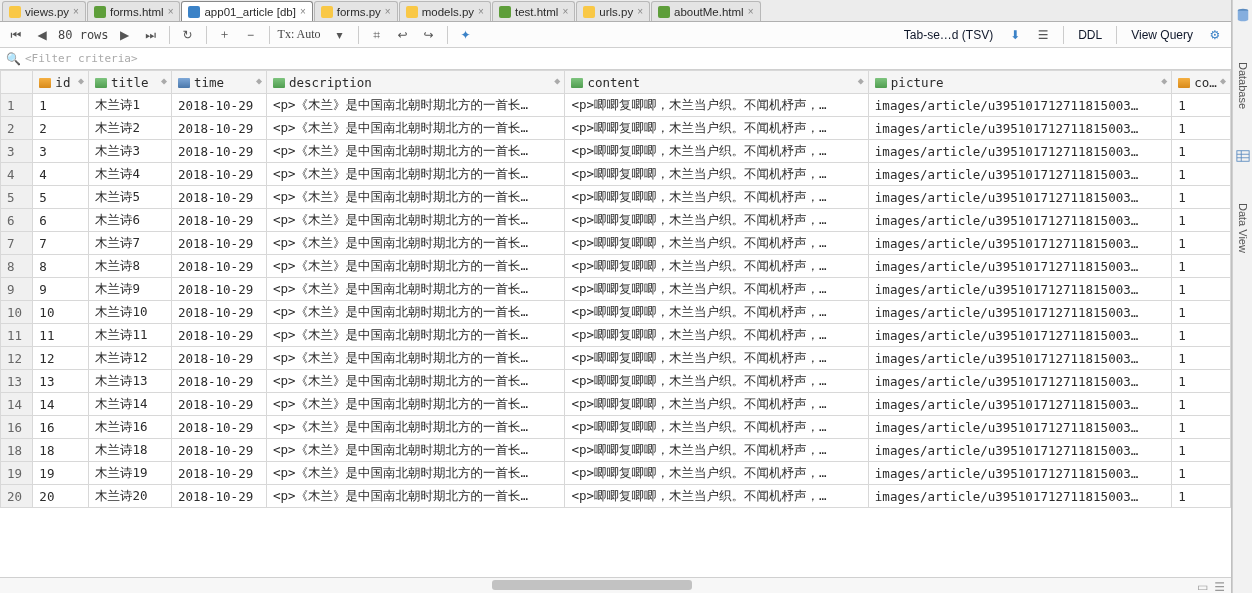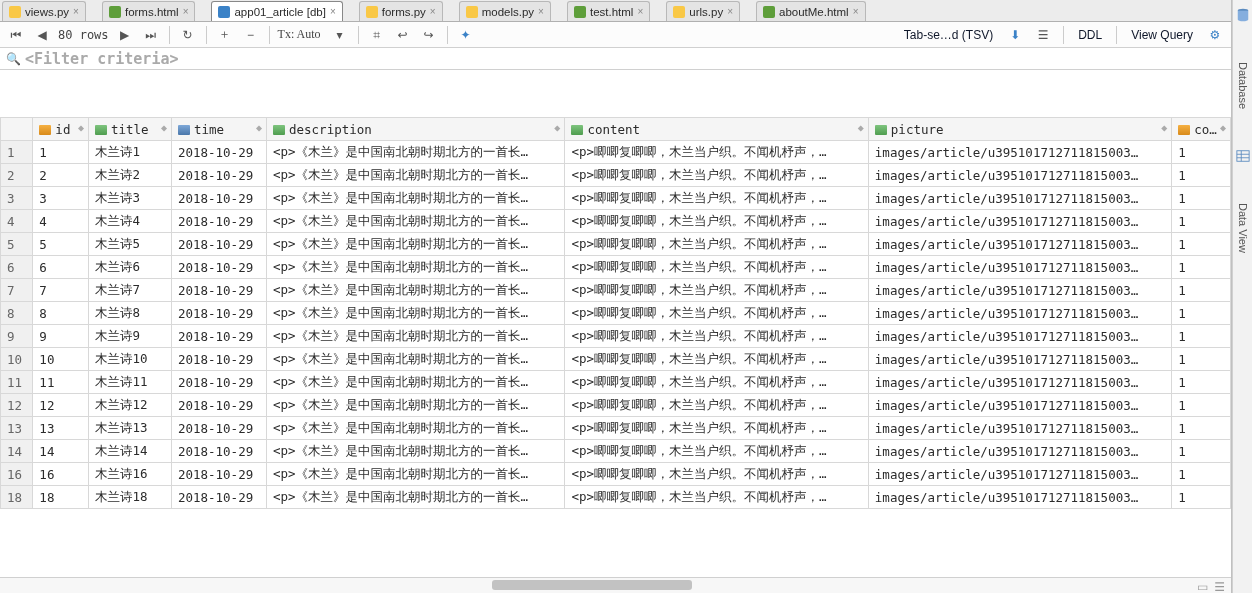--- a/index.html
+++ b/index.html
@@ -51,21 +51,21 @@
   .tab {
     display: flex;
     align-items: center;
     gap: 4px;
     padding: 2px 6px;
     height: 20px;
     background: #e4e4e4;
     border: 1px solid #b8b8b8;
     border-bottom: none;
     border-radius: 3px 3px 0 0;
-    margin-right: 16px;
+    margin-right: 1px;
     cursor: pointer;
     font-size: 11.5px;
     white-space: nowrap;
   }
   .tab.active {
     background: #ffffff;
     border-color: #888;
   }
   .tab .close { color: #888; font-size: 10px; }
   .tab-icon { width: 12px; height: 12px; display:inline-block; }
@@ -97,31 +97,30 @@
   .link-btn { color:#0f172a; cursor:pointer; padding:0 4px; }
 
   
   .filter-row {
     display:flex; align-items:center; height:22px;
     border-bottom:1px solid #d0d0d0; padding:0 6px; gap:4px;
     color:#999; font-family: monospace; font-size:12px;
   }
   .filter-input {
     border:none; outline:none; flex:1; font-family: monospace;
-    font-size:15px; color:#333;font-weight:bold;
+    font-size:11px; color:#333;
   }
   .filter-input::placeholder { color:#aaa; }
 
   
   .table-wrap { flex:1; overflow:hidden; position:relative; }
   .db-table {
     width:100%; border-collapse:collapse; table-layout:fixed;
     font-family: "DejaVu Sans Mono","Courier New",monospace;
     font-size:12.5px;
-    margin-top:47px;
   }
   .db-table th, .db-table td {
     border: 1px solid #d8d8d8;
     padding: 2px 6px;
     text-align:left;
     white-space:nowrap;
     overflow:hidden;
     text-overflow:ellipsis;
     height:23px;
   }
@@ -431,20 +430,40 @@
           <tr>
             <td class="gutter">18</td>
             <td>18</td>
             <td>木兰诗18</td>
             <td>2018-10-29</td>
             <td>&lt;p&gt;《木兰》是中国南北朝时期北方的一首长…</td>
             <td>&lt;p&gt;唧唧复唧唧，木兰当户织。不闻机杼声，…</td>
             <td>images/article/u395101712711815003…</td>
             <td>1</td>
           </tr>
+          <tr>
+            <td class="gutter">19</td>
+            <td>19</td>
+            <td>木兰诗19</td>
+            <td>2018-10-29</td>
+            <td>&lt;p&gt;《木兰》是中国南北朝时期北方的一首长…</td>
+            <td>&lt;p&gt;唧唧复唧唧，木兰当户织。不闻机杼声，…</td>
+            <td>images/article/u395101712711815003…</td>
+            <td>1</td>
+          </tr>
+          <tr>
+            <td class="gutter">20</td>
+            <td>20</td>
+            <td>木兰诗20</td>
+            <td>2018-10-29</td>
+            <td>&lt;p&gt;《木兰》是中国南北朝时期北方的一首长…</td>
+            <td>&lt;p&gt;唧唧复唧唧，木兰当户织。不闻机杼声，…</td>
+            <td>images/article/u395101712711815003…</td>
+            <td>1</td>
+          </tr>
         </tbody>
     </table>
   </div>
 
   <div class="bottom-bar">
     <div class="hscroll-track">
       <div class="hscroll-thumb"></div>
     </div>
     <div class="bottom-handles">
       <span>▭</span>

